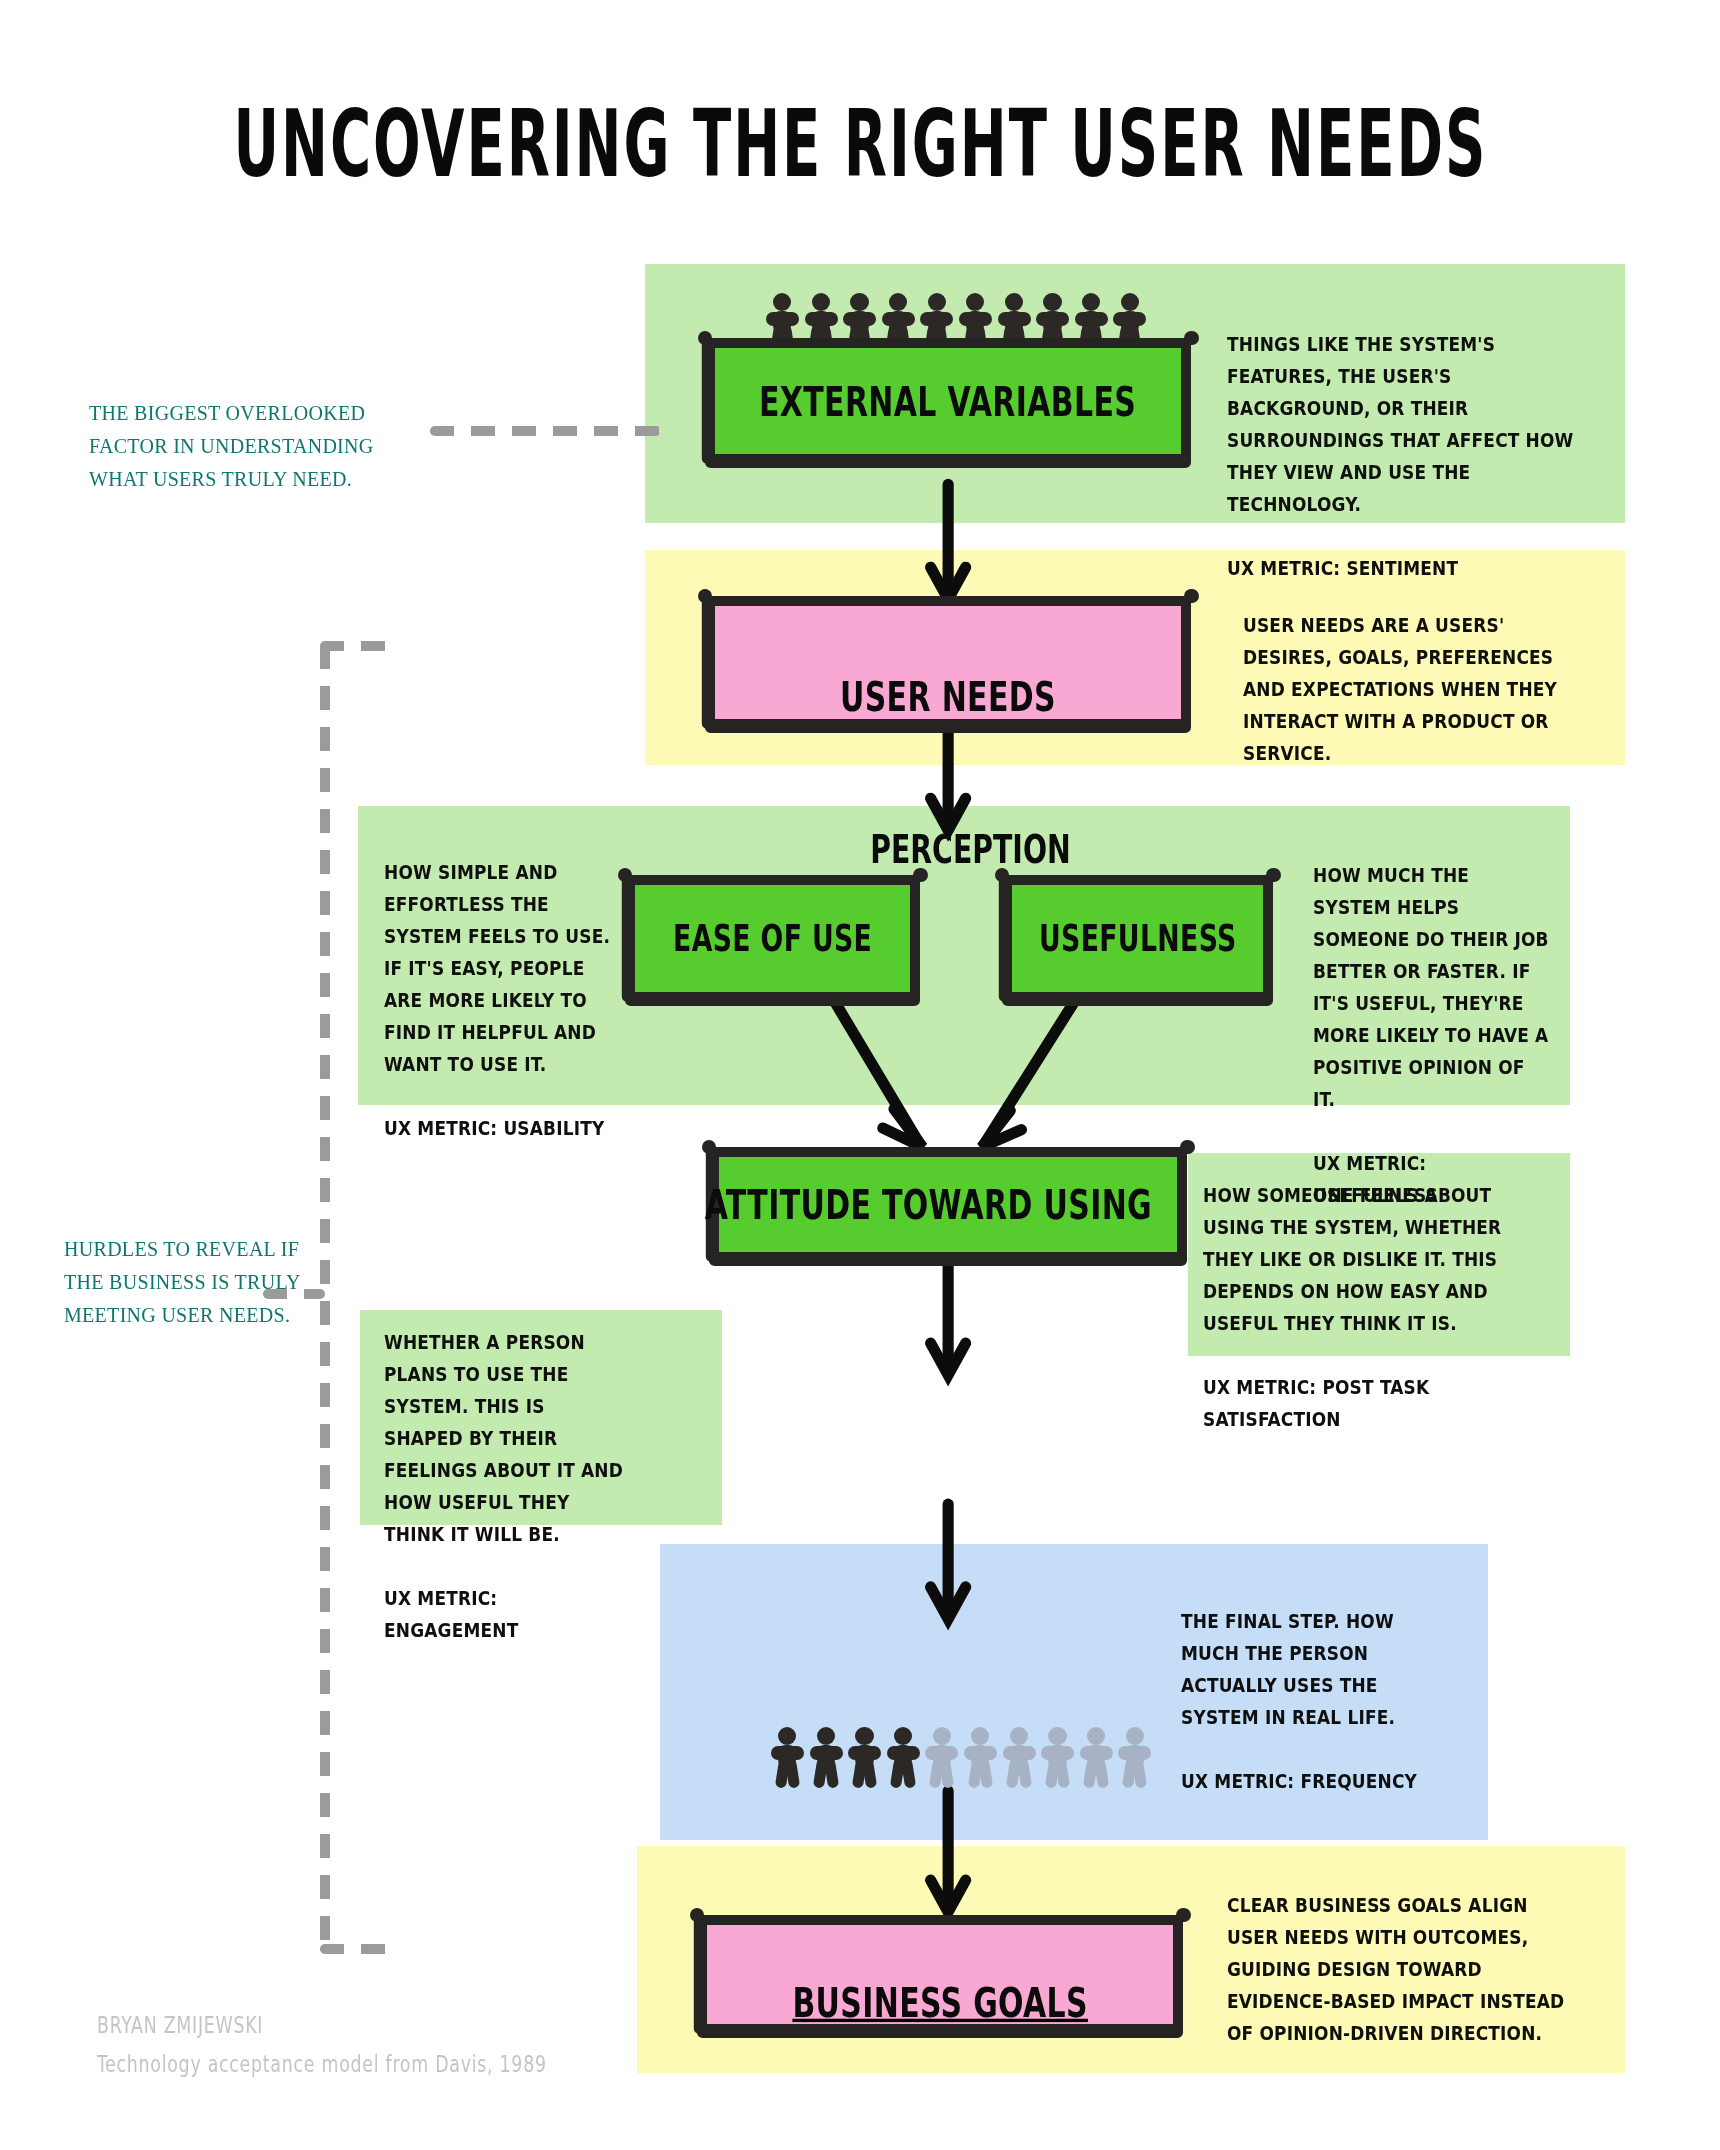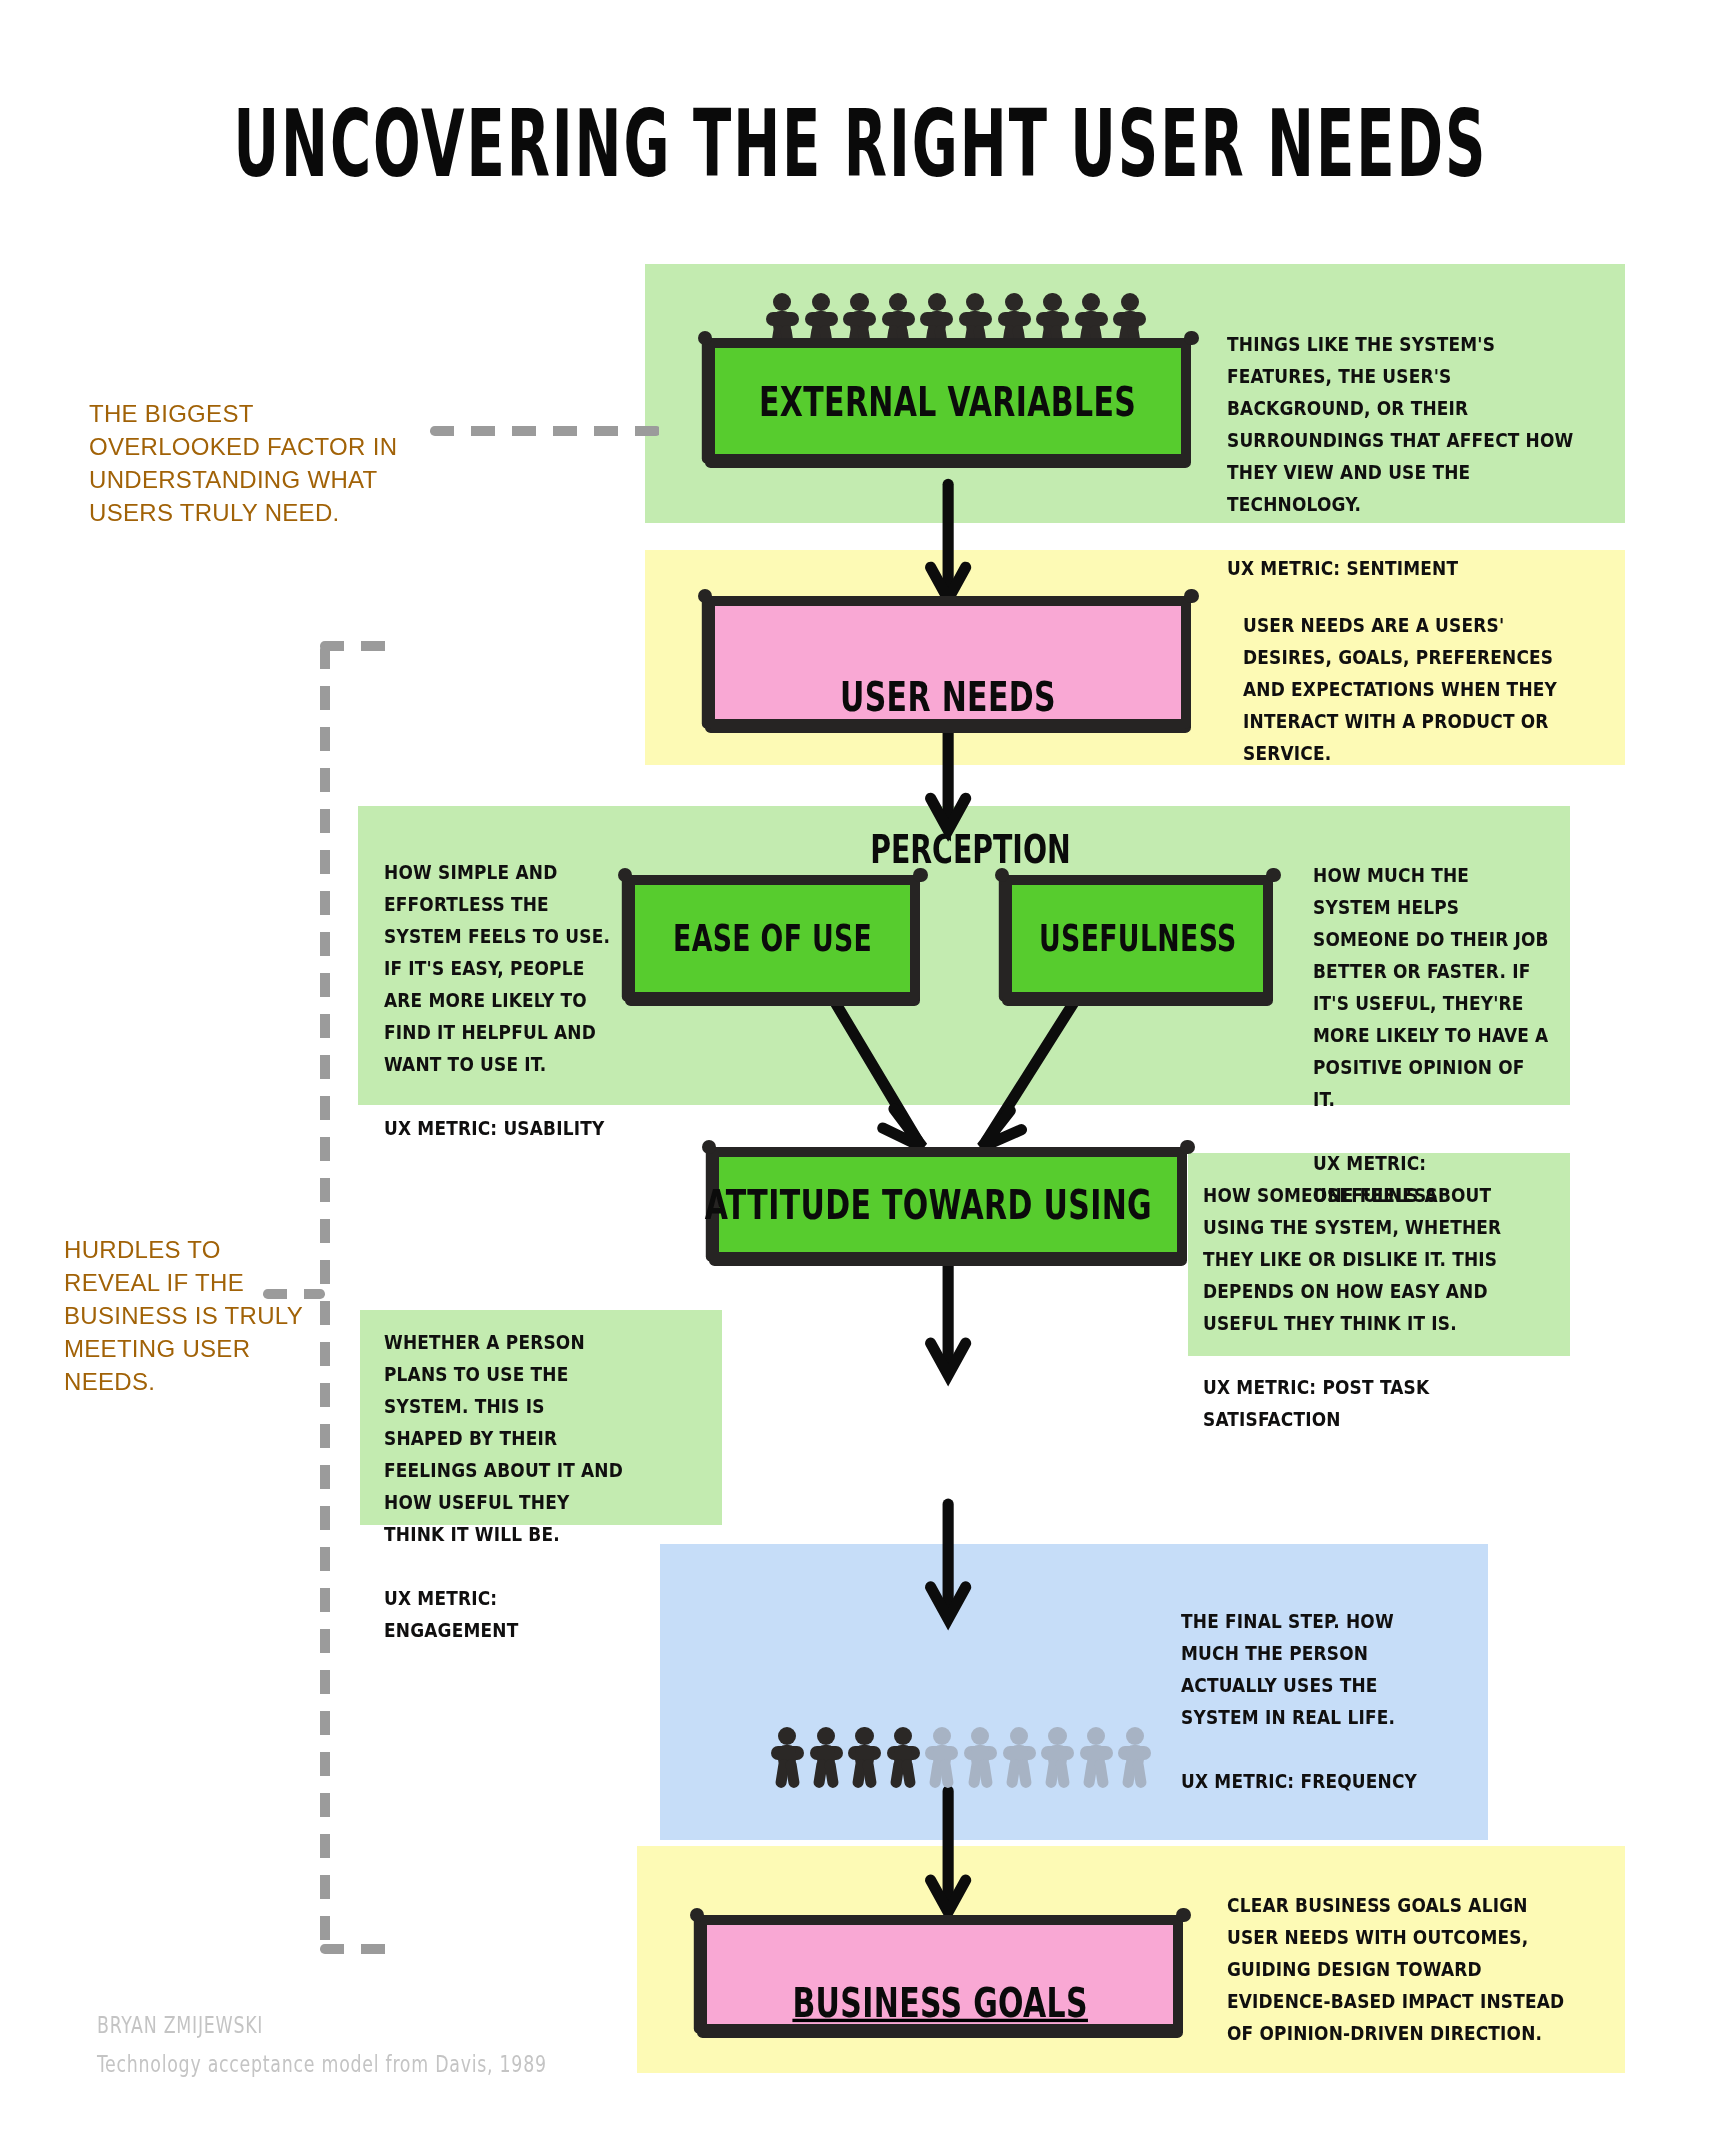--- a/index.html
+++ b/index.html
@@ -93,24 +93,24 @@
     font-weight: 700;
     font-size: 35px;
     color: #0b0b0b;
     transform: scaleX(0.9) scaleY(1.1);
     white-space: nowrap;
   }
 
   
   .annot {
     position: absolute;
-    font-family: Liberation Sans, sans-serif;
-    font-size: 24px;
+    font-family: Liberation Serif, serif;
+    font-size: 20px;
     line-height: 33px;
-    color: #a16207;
+    color: #0f766e;
     letter-spacing: 0.3px;
   }
 
   
   .dash-h {
     position: absolute;
     height: 9.6px;
     border-radius: 4.8px;
     background: repeating-linear-gradient(to right,
       #9b9b9b 0px, #9b9b9b 24px, rgba(0,0,0,0) 24px, rgba(0,0,0,0) 41px);

